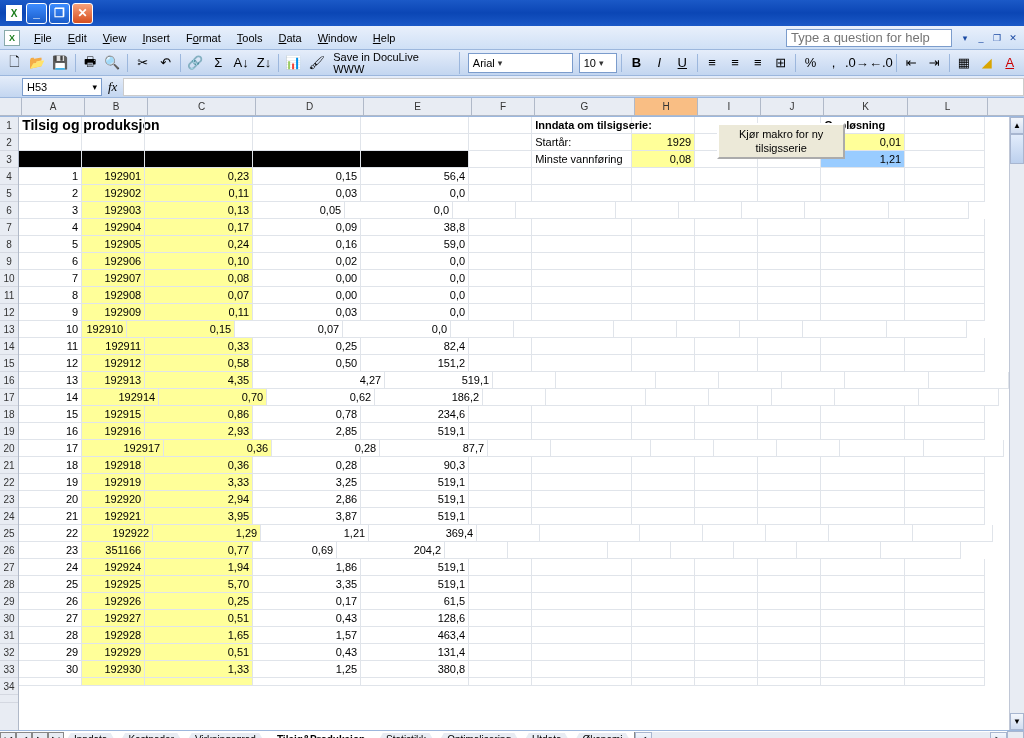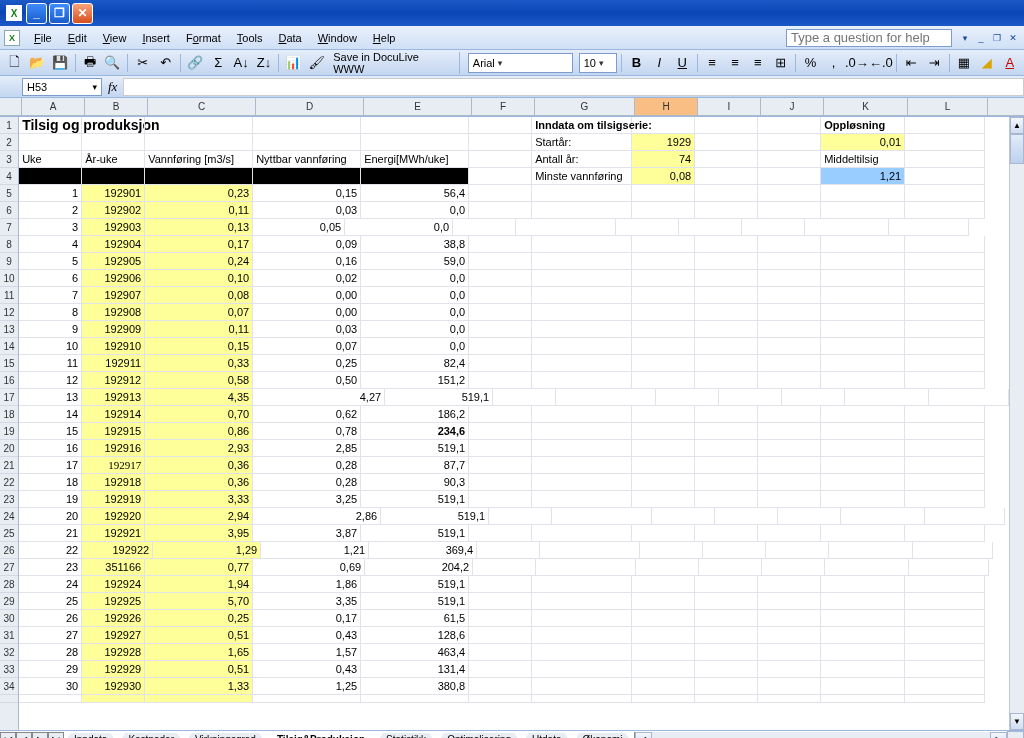--- a/index.html
+++ b/index.html
@@ -235,34 +235,20 @@
         <div class="cell" style="width: 108px;"></div>
         <div class="cell" style="width: 63px;"></div>
         <div class="cell" style="width: 100px;">Startår:</div>
         <div class="cell r yellow" style="width: 63px;">1929</div>
         <div class="cell" style="width: 63px;"></div>
         <div class="cell" style="width: 63px;"></div>
         <div class="cell r yellow" style="width: 84px;">0,01</div>
         <div class="cell" style="width: 80px;"></div>
       </div>
       <div class="row">
-        <div class="cell" style="width: 63px;">Uke</div>
-        <div class="cell" style="width: 63px;">År-uke</div>
-        <div class="cell" style="width: 108px;">Vannføring [m3/s]</div>
-        <div class="cell" style="width: 108px;">Nyttbar vannføring</div>
-        <div class="cell" style="width: 108px;">Energi[MWh/uke]</div>
-        <div class="cell" style="width: 63px;"></div>
-        <div class="cell" style="width: 100px;">Antall år:</div>
-        <div class="cell r yellow" style="width: 63px;">74</div>
-        <div class="cell" style="width: 63px;"></div>
-        <div class="cell" style="width: 63px;"></div>
-        <div class="cell" style="width: 84px;">Middeltilsig</div>
-        <div class="cell" style="width: 80px;"></div>
-      </div>
-      <div class="row">
         <div class="cell black" style="width: 63px;"></div>
         <div class="cell black" style="width: 63px;"></div>
         <div class="cell black" style="width: 108px;"></div>
         <div class="cell black" style="width: 108px;"></div>
         <div class="cell black" style="width: 108px;"></div>
         <div class="cell" style="width: 63px;"></div>
         <div class="cell" style="width: 100px; overflow: visible;">Minste vannføring</div>
         <div class="cell r yellow" style="width: 63px;">0,08</div>
         <div class="cell" style="width: 63px;"></div>
         <div class="cell" style="width: 63px;"></div>
@@ -390,21 +376,21 @@
         <div class="cell" style="width: 63px;"></div>
         <div class="cell" style="width: 100px;"></div>
         <div class="cell" style="width: 63px;"></div>
         <div class="cell" style="width: 63px;"></div>
         <div class="cell" style="width: 63px;"></div>
         <div class="cell" style="width: 84px;"></div>
         <div class="cell" style="width: 80px;"></div>
       </div>
       <div class="row">
         <div class="cell r" style="width: 63px;">10</div>
-        <div class="cell r yellow" style="width: 63px;">192910</div>
+        <div class="cell r yellow" style="width: 45px;">192910</div>
         <div class="cell r yellow" style="width: 108px;">0,15</div>
         <div class="cell r" style="width: 108px;">0,07</div>
         <div class="cell r" style="width: 108px;">0,0</div>
         <div class="cell" style="width: 63px;"></div>
         <div class="cell" style="width: 100px;"></div>
         <div class="cell" style="width: 63px;"></div>
         <div class="cell" style="width: 63px;"></div>
         <div class="cell" style="width: 63px;"></div>
         <div class="cell" style="width: 84px;"></div>
         <div class="cell" style="width: 80px;"></div>
@@ -446,38 +432,38 @@
         <div class="cell" style="width: 63px;"></div>
         <div class="cell" style="width: 100px;"></div>
         <div class="cell" style="width: 63px;"></div>
         <div class="cell" style="width: 63px;"></div>
         <div class="cell" style="width: 63px;"></div>
         <div class="cell" style="width: 84px;"></div>
         <div class="cell" style="width: 80px;"></div>
       </div>
       <div class="row">
         <div class="cell r" style="width: 63px;">14</div>
-        <div class="cell r yellow" style="width: 63px;">192914</div>
+        <div class="cell r yellow" style="width: 77px;">192914</div>
         <div class="cell r yellow" style="width: 108px;">0,70</div>
         <div class="cell r" style="width: 108px;">0,62</div>
         <div class="cell r" style="width: 108px;">186,2</div>
         <div class="cell" style="width: 63px;"></div>
         <div class="cell" style="width: 100px;"></div>
         <div class="cell" style="width: 63px;"></div>
         <div class="cell" style="width: 63px;"></div>
         <div class="cell" style="width: 63px;"></div>
         <div class="cell" style="width: 84px;"></div>
         <div class="cell" style="width: 80px;"></div>
       </div>
       <div class="row">
         <div class="cell r" style="width: 63px;">15</div>
         <div class="cell r yellow" style="width: 63px;">192915</div>
         <div class="cell r yellow" style="width: 108px;">0,86</div>
         <div class="cell r" style="width: 108px;">0,78</div>
-        <div class="cell r" style="width: 108px; font-weight: bold;">234,6</div>
+        <div class="cell r" style="width: 108px;">234,6</div>
         <div class="cell" style="width: 63px;"></div>
         <div class="cell" style="width: 100px;"></div>
         <div class="cell" style="width: 63px;"></div>
         <div class="cell" style="width: 63px;"></div>
         <div class="cell" style="width: 63px;"></div>
         <div class="cell" style="width: 84px;"></div>
         <div class="cell" style="width: 80px;"></div>
       </div>
       <div class="row">
         <div class="cell r" style="width: 63px;">16</div>
@@ -488,21 +474,21 @@
         <div class="cell" style="width: 63px;"></div>
         <div class="cell" style="width: 100px;"></div>
         <div class="cell" style="width: 63px;"></div>
         <div class="cell" style="width: 63px;"></div>
         <div class="cell" style="width: 63px;"></div>
         <div class="cell" style="width: 84px;"></div>
         <div class="cell" style="width: 80px;"></div>
       </div>
       <div class="row">
         <div class="cell r" style="width: 63px;">17</div>
-        <div class="cell r yellow" style="width: 63px; font-family: Liberation Serif, serif;">192917</div>
+        <div class="cell r yellow" style="width: 82px;">192917</div>
         <div class="cell r yellow" style="width: 108px;">0,36</div>
         <div class="cell r" style="width: 108px;">0,28</div>
         <div class="cell r" style="width: 108px;">87,7</div>
         <div class="cell" style="width: 63px;"></div>
         <div class="cell" style="width: 100px;"></div>
         <div class="cell" style="width: 63px;"></div>
         <div class="cell" style="width: 63px;"></div>
         <div class="cell" style="width: 63px;"></div>
         <div class="cell" style="width: 84px;"></div>
         <div class="cell" style="width: 80px;"></div>
@@ -532,21 +518,21 @@
         <div class="cell" style="width: 63px;"></div>
         <div class="cell" style="width: 63px;"></div>
         <div class="cell" style="width: 63px;"></div>
         <div class="cell" style="width: 84px;"></div>
         <div class="cell" style="width: 80px;"></div>
       </div>
       <div class="row">
         <div class="cell r" style="width: 63px;">20</div>
         <div class="cell r yellow" style="width: 63px;">192920</div>
         <div class="cell r yellow" style="width: 108px;">2,94</div>
-        <div class="cell r" style="width: 128px;">2,86</div>
+        <div class="cell r" style="width: 108px;">2,86</div>
         <div class="cell r" style="width: 108px;">519,1</div>
         <div class="cell" style="width: 63px;"></div>
         <div class="cell" style="width: 100px;"></div>
         <div class="cell" style="width: 63px;"></div>
         <div class="cell" style="width: 63px;"></div>
         <div class="cell" style="width: 63px;"></div>
         <div class="cell" style="width: 84px;"></div>
         <div class="cell" style="width: 80px;"></div>
       </div>
       <div class="row">
@@ -574,21 +560,21 @@
         <div class="cell" style="width: 63px;"></div>
         <div class="cell" style="width: 63px;"></div>
         <div class="cell" style="width: 63px;"></div>
         <div class="cell" style="width: 84px;"></div>
         <div class="cell" style="width: 80px;"></div>
       </div>
       <div class="row">
         <div class="cell r" style="width: 63px;">23</div>
         <div class="cell r yellow" style="width: 63px;">351166</div>
         <div class="cell r yellow" style="width: 108px;">0,77</div>
-        <div class="cell r" style="width: 112px;">0,69</div>
+        <div class="cell r" style="width: 84px;">0,69</div>
         <div class="cell r" style="width: 108px;">204,2</div>
         <div class="cell" style="width: 63px;"></div>
         <div class="cell" style="width: 100px;"></div>
         <div class="cell" style="width: 63px;"></div>
         <div class="cell" style="width: 63px;"></div>
         <div class="cell" style="width: 63px;"></div>
         <div class="cell" style="width: 84px;"></div>
         <div class="cell" style="width: 80px;"></div>
       </div>
       <div class="row">
@@ -696,20 +682,21 @@
         <div class="cell" style="width: 108px;"></div>
         <div class="cell" style="width: 108px;"></div>
         <div class="cell" style="width: 63px;"></div>
         <div class="cell" style="width: 100px;"></div>
         <div class="cell" style="width: 63px;"></div>
         <div class="cell" style="width: 63px;"></div>
         <div class="cell" style="width: 63px;"></div>
         <div class="cell" style="width: 84px;"></div>
         <div class="cell" style="width: 80px;"></div>
       </div>
+      <div class="macro-btn">Kjør makro for ny tilsigsserie</div>
     </div>
   <div class="vscroll">
     <div class="arr">▲</div>
     <div class="thumb"></div>
     <div class="arr" style="position:absolute;bottom:0;left:0;right:0">▼</div>
   </div>
 </div>
 
 <div class="tabs-row">
   <div class="tab-nav">

